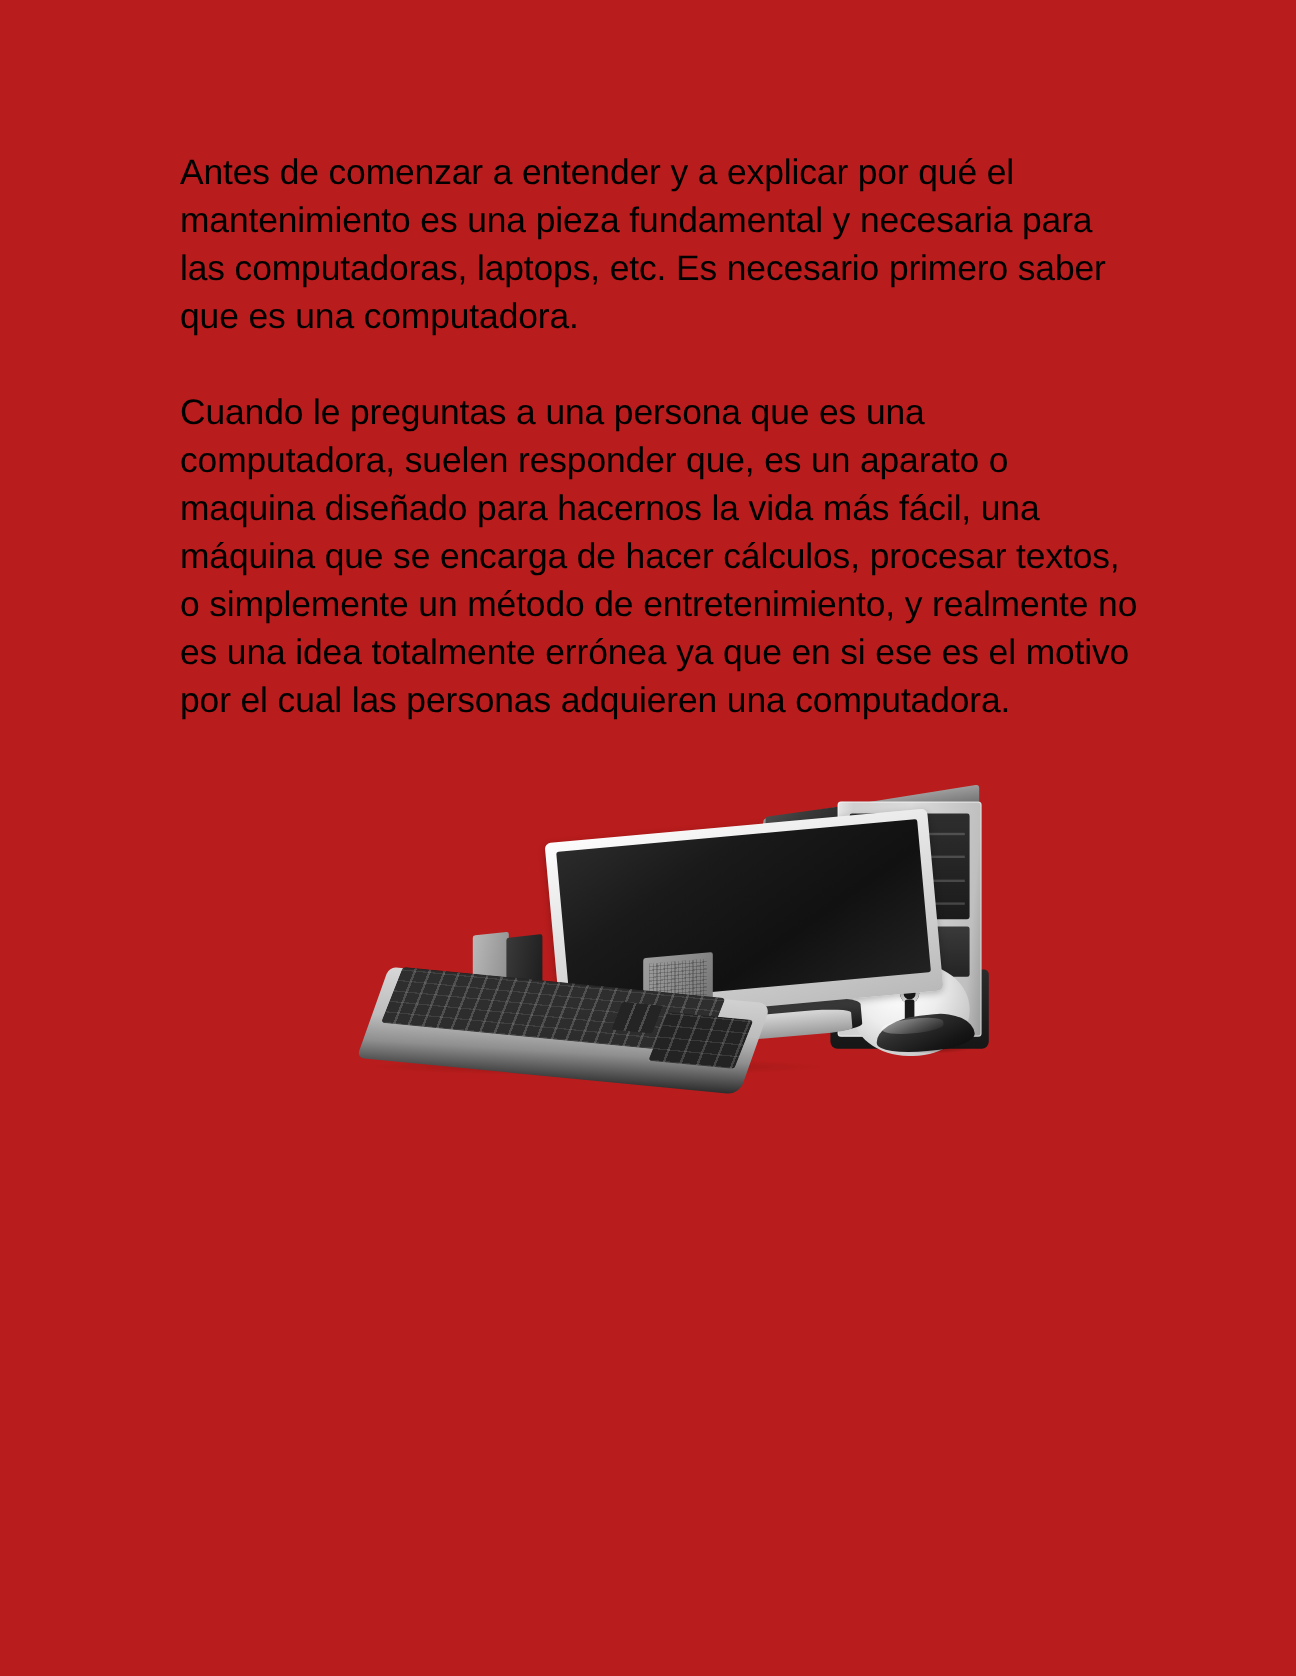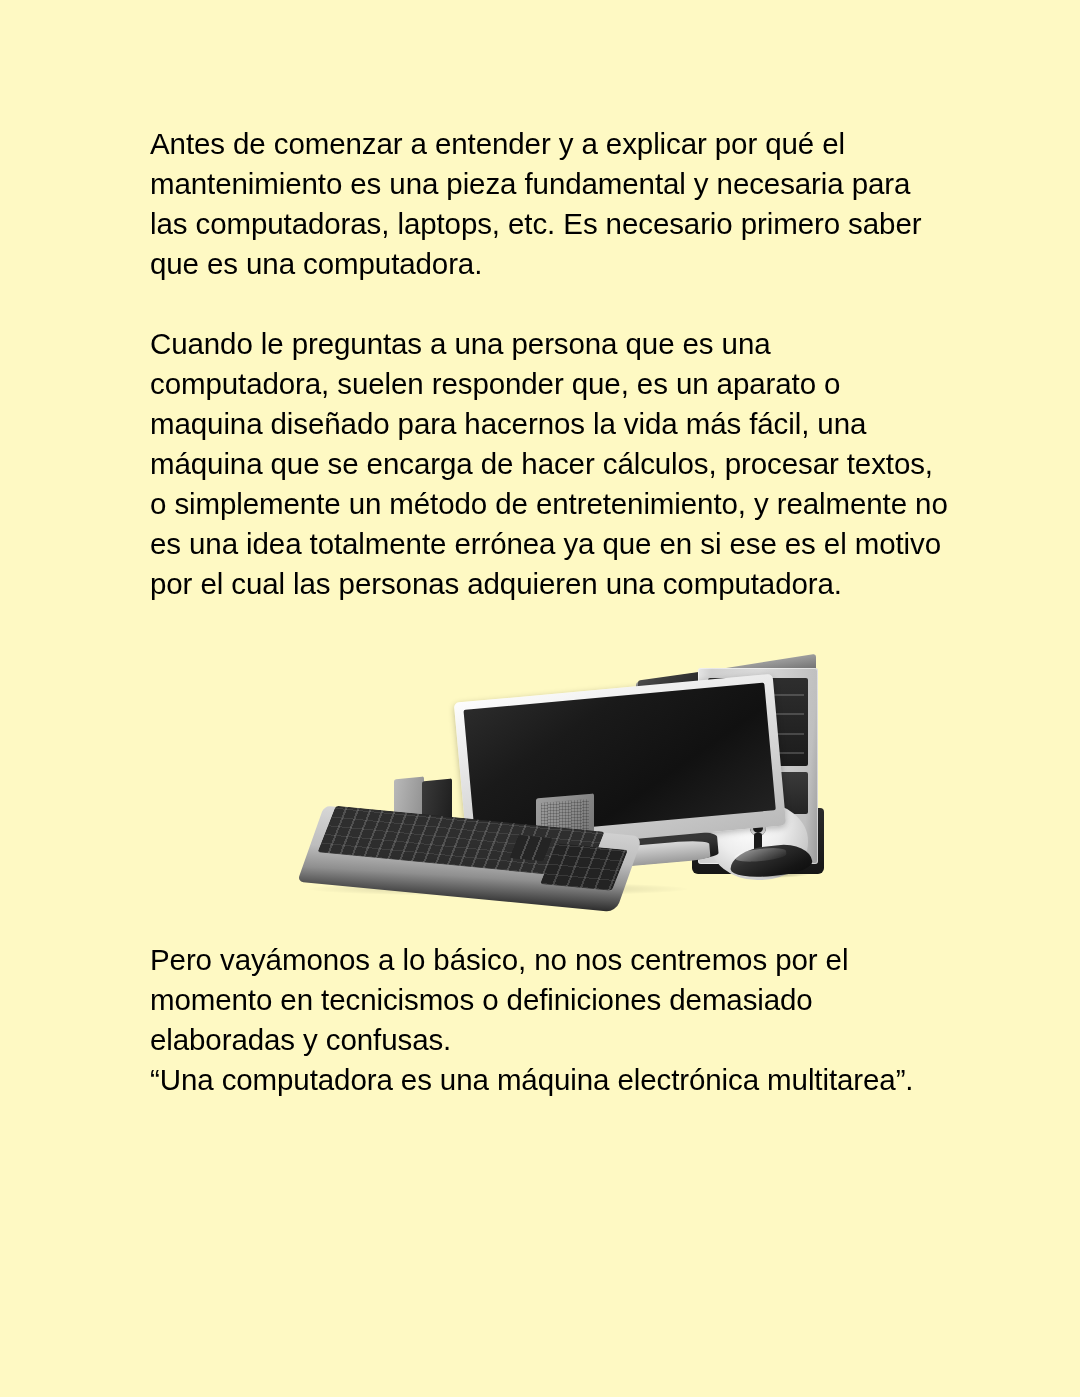--- a/index.html
+++ b/index.html
@@ -4,21 +4,21 @@
 <style>
   html, body {
     margin: 0;
     padding: 0;
     background: #ffffff;
   }
   .page {
     position: relative;
     width: 1080px;
     height: 1397px;
-    background: #fef9c3;
+    background: #b91c1c;
     overflow: hidden;
     font-family: "Liberation Sans", "DejaVu Sans", sans-serif;
   }
   .content {
     position: absolute;
     left: 150px;
     top: 124px;
     width: 800px;
   }
   .para {
@@ -308,18 +308,14 @@
       <div class="pc kb-keys"></div>
       <div class="pc kb-arrows"></div>
       <div class="pc kb-numpad"></div>
 
       <div class="pc mouse-shadow"></div>
       <div class="pc mouse"></div>
 
     </div>
   </div>
 
-  <div class="content" style="top:940px;">
-    <p class="para">Pero vayámonos a lo básico, no nos centremos por el momento en tecnicismos o definiciones demasiado elaboradas y confusas.
-“Una computadora es una máquina electrónica multitarea”.</p>
-  </div>
 
 </div>
 
 </body></html>

